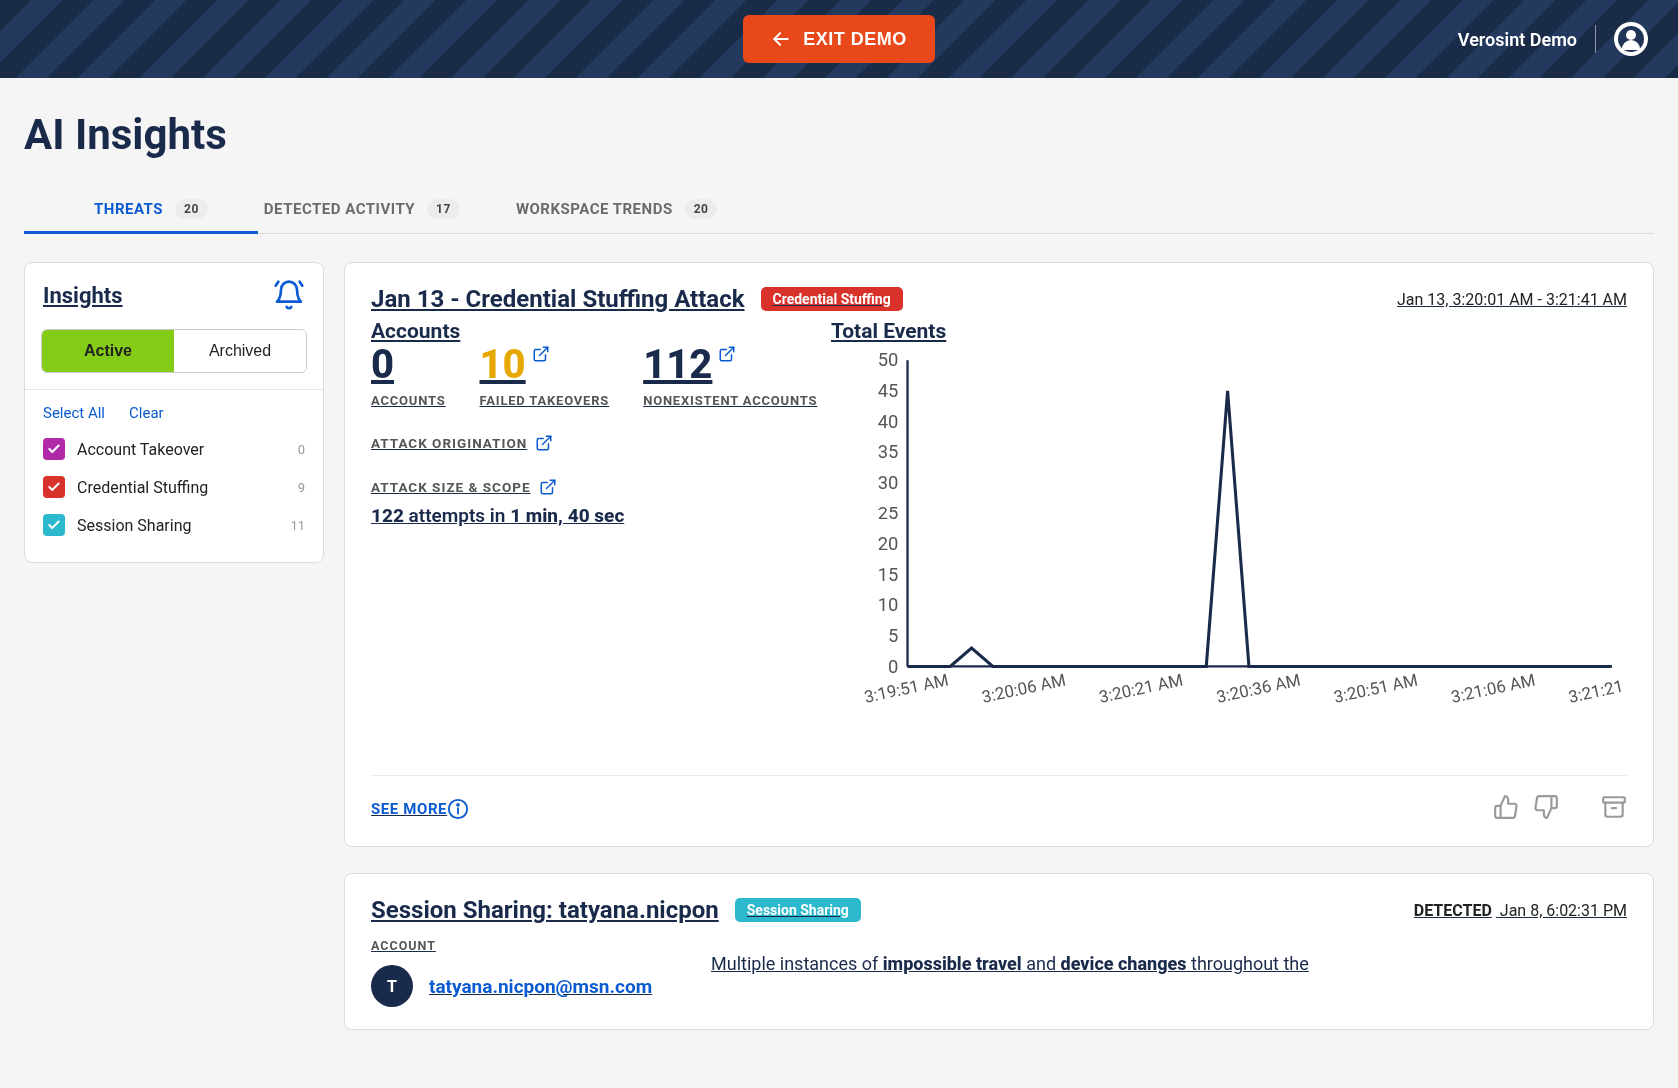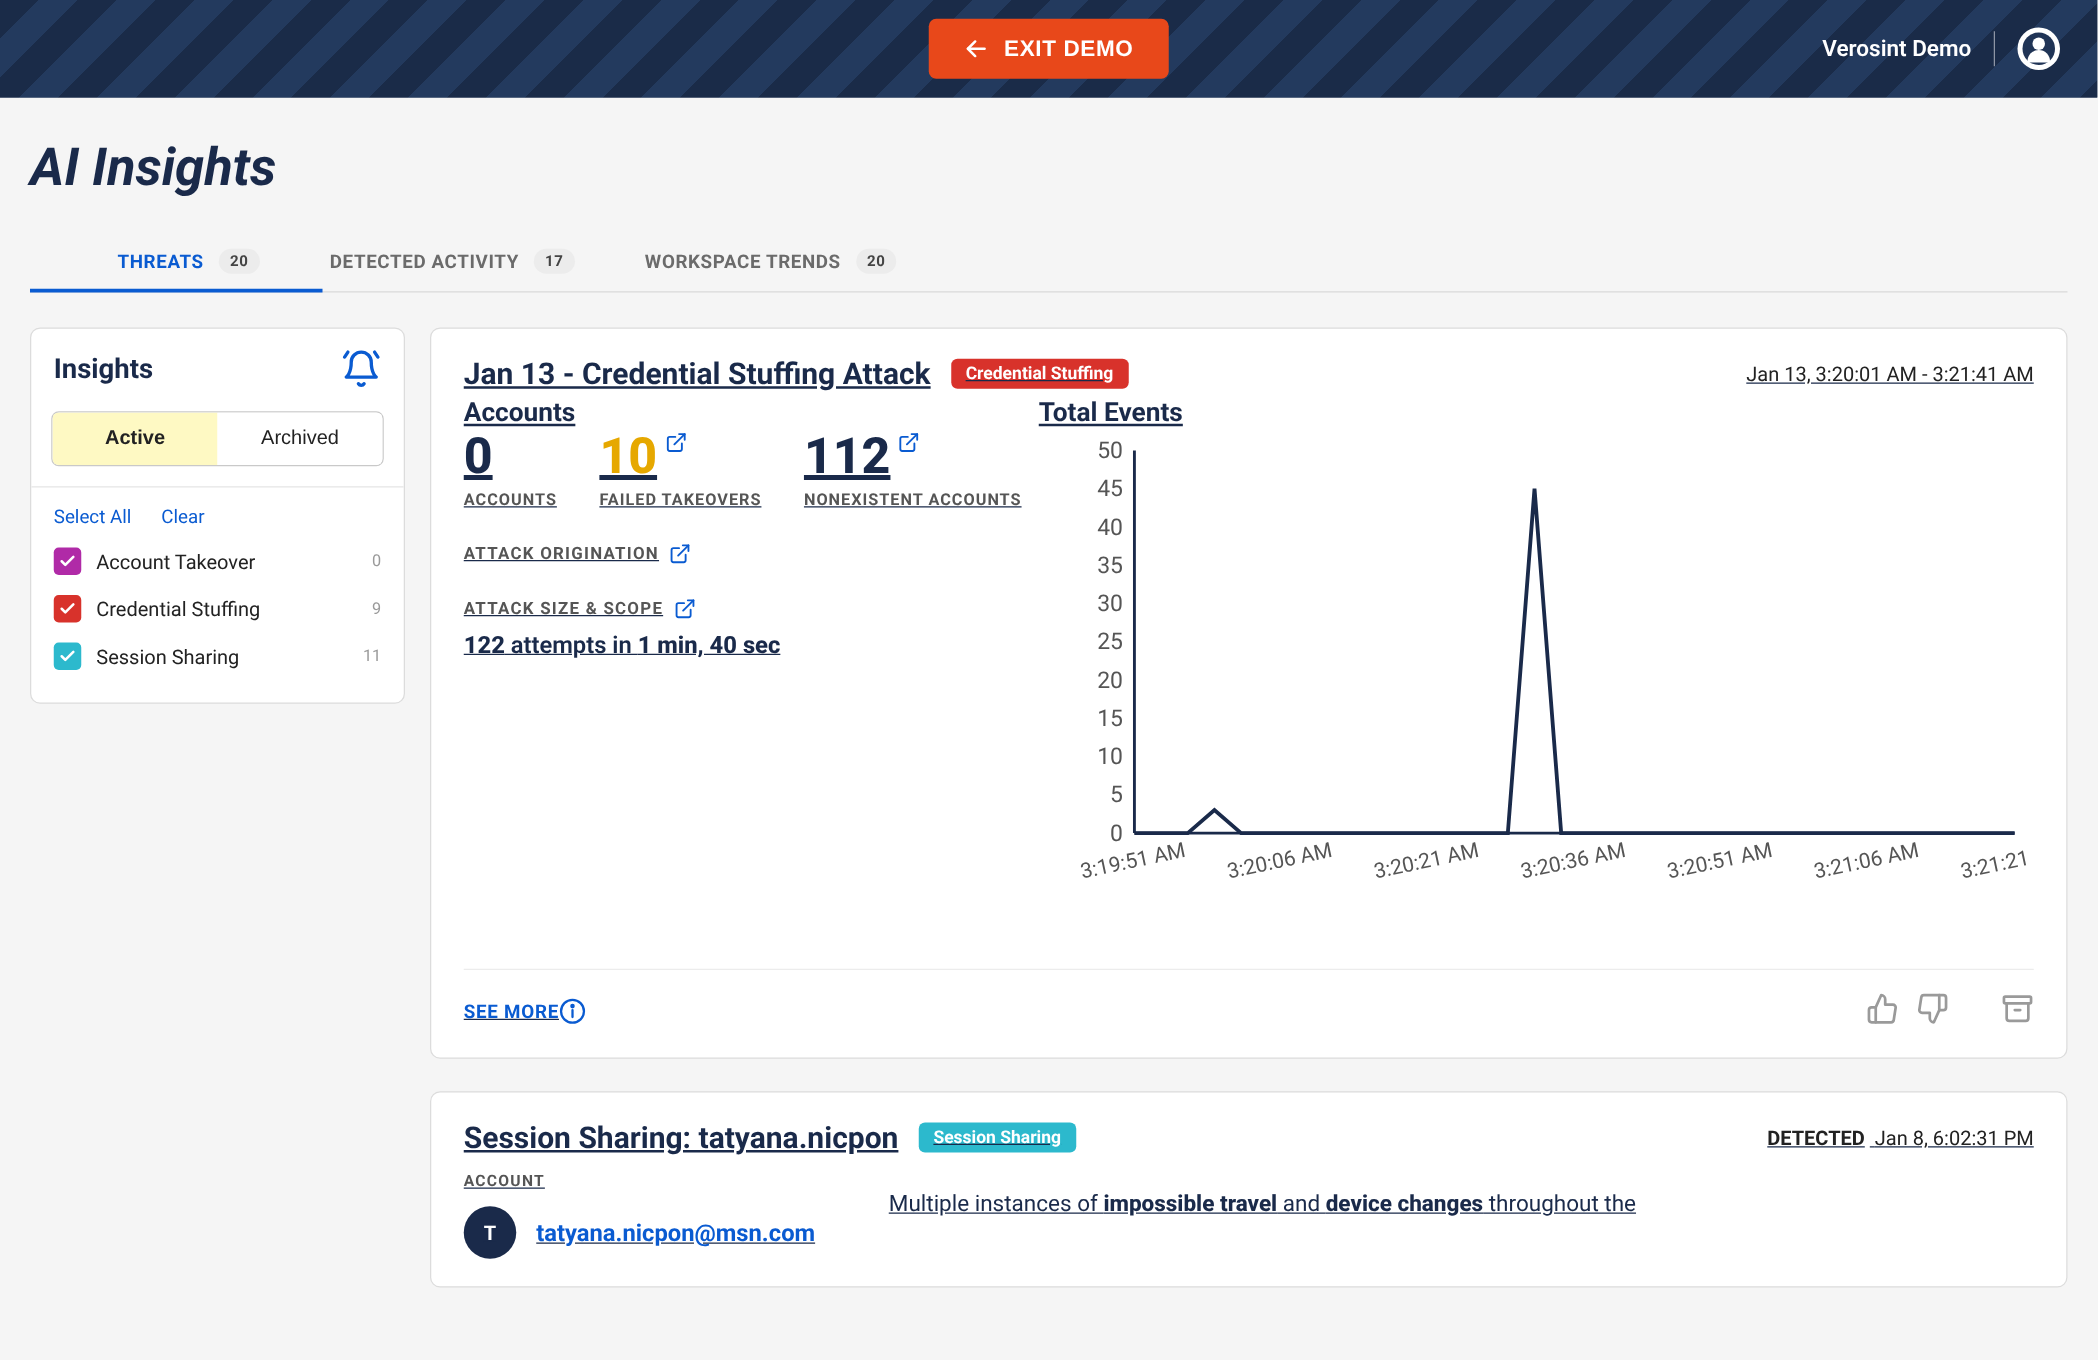--- a/index.html
+++ b/index.html
@@ -63,21 +63,21 @@
     content: ''; position: absolute; top: 4px; left: 50%; transform: translateX(-50%);
     width: 10px; height: 10px; border-radius: 50%; background: #fff;
   }
   .avatar-inner::after {
     content: ''; position: absolute; bottom: 2px; left: 50%; transform: translateX(-50%);
     width: 18px; height: 10px; border-radius: 10px 10px 0 0; background: #fff;
   }
 
   
   .page { padding: 20px 24px 40px; }
-  .page-title { font-size: 42px; font-weight: 700; color: #1a2a4a; margin: 12px 0 26px; font-style: italic; }
+  .page-title { font-size: 42px; font-weight: 700; color: #1a2a4a; margin: 12px 0 26px; }
 
   
   .tabs {
     display: flex; gap: 56px; border-bottom: 1px solid #d9d9d9;
     padding-left: 70px;
   }
   .tab {
     display: flex; align-items: center; gap: 12px;
     padding: 14px 0; font-size: 15px; font-weight: 700; letter-spacing: .5px;
     color: #6b6b6b; position: relative; cursor: pointer;
@@ -90,26 +90,26 @@
   .tab .count {
     background: #ececec; color: #444; font-size: 12px; font-weight: 700;
     border-radius: 12px; padding: 3px 9px;
   }
 
   
   .layout { display: grid; grid-template-columns: 300px 1fr; gap: 20px; margin-top: 28px; }
 
   
   .side-card { background: #fff; border: 1px solid #dcdcdc; border-radius: 8px; overflow: hidden; height: fit-content;}
-  .side-head { display: flex; justify-content: space-between; align-items: center; padding: 16px 18px 8px;}
+  .side-head { display: flex; justify-content: space-between; align-items: center; padding: 16px 18px 8px; text-decoration: underline;}
   .side-head h2 { font-size: 22px; font-weight: 700; }
   .bell { width: 32px; height: 32px; color: #0a5bd1; }
   .seg { display: flex; margin: 10px 16px 16px; border: 1px solid #c9c9c9; border-radius: 6px; overflow: hidden;}
   .seg button { flex: 1; padding: 12px 0; background: #fff; border: none; font-size: 16px; color: #222; cursor: pointer;}
-  .seg button.on { background: #fef9c3; font-weight: 600;}
+  .seg button.on { background: #84cc16; font-weight: 600;}
   .side-filters { border-top: 1px solid #e5e5e5; padding: 14px 18px 18px;}
   .filter-links { display: flex; gap: 24px; margin-bottom: 8px;}
   .filter-links a { color: #0a5bd1; font-size: 15px; text-decoration: none; cursor: pointer;}
   .chk-row { display: flex; align-items: center; justify-content: space-between; padding: 8px 0;}
   .chk-row .left { display: flex; align-items: center; gap: 12px; font-size: 16px; color: #222;}
   .chk-row .cnt { color: #9a9a9a; font-size: 13px;}
   .chk { width: 22px; height: 22px; border-radius: 4px; display: flex; align-items: center; justify-content: center;}
   .chk svg { width: 14px; height: 14px; }
 
   

